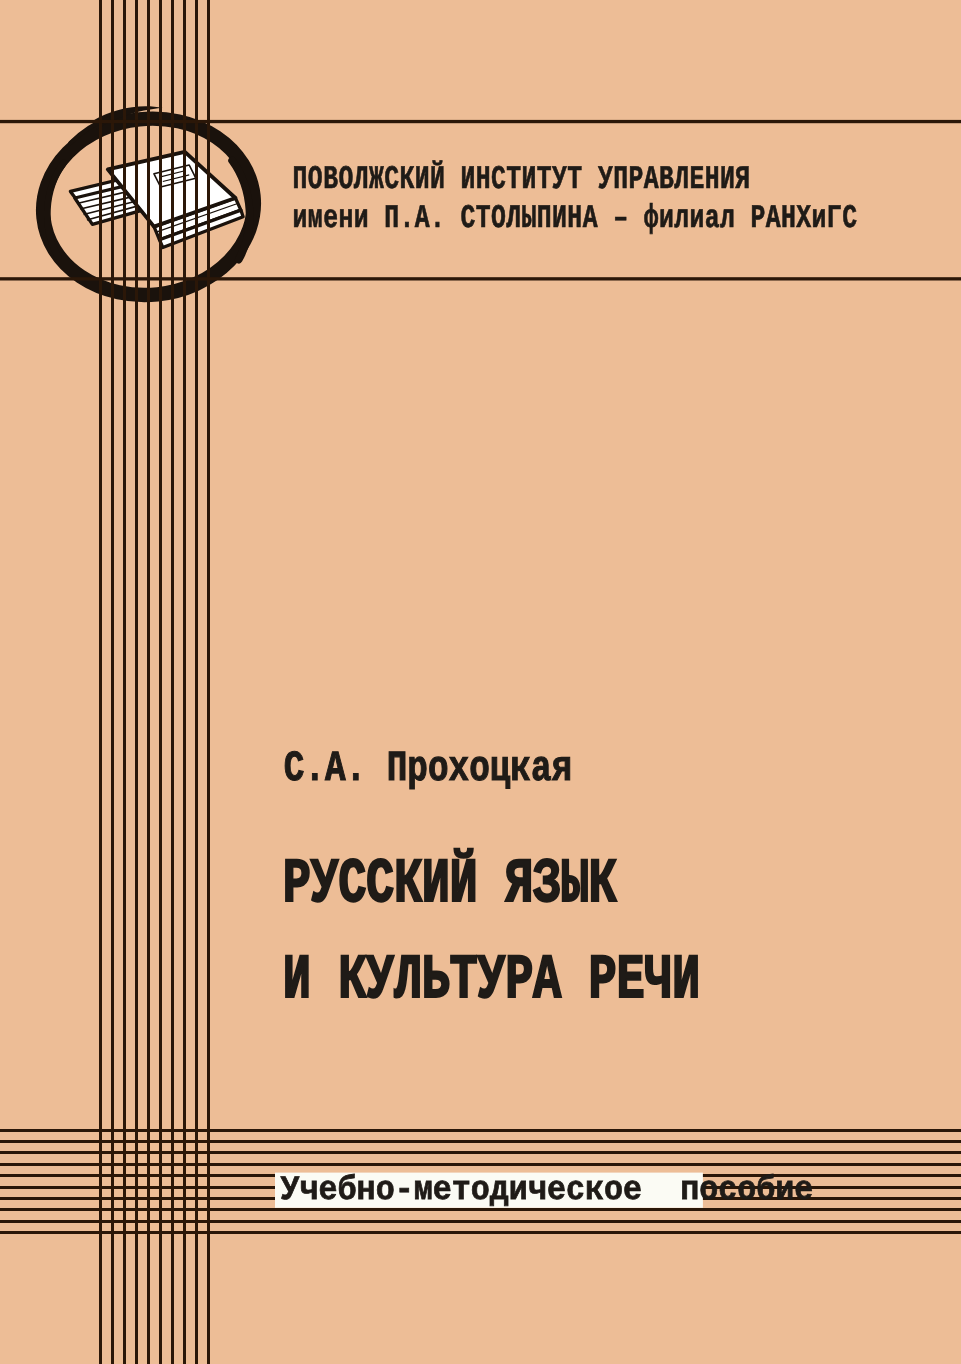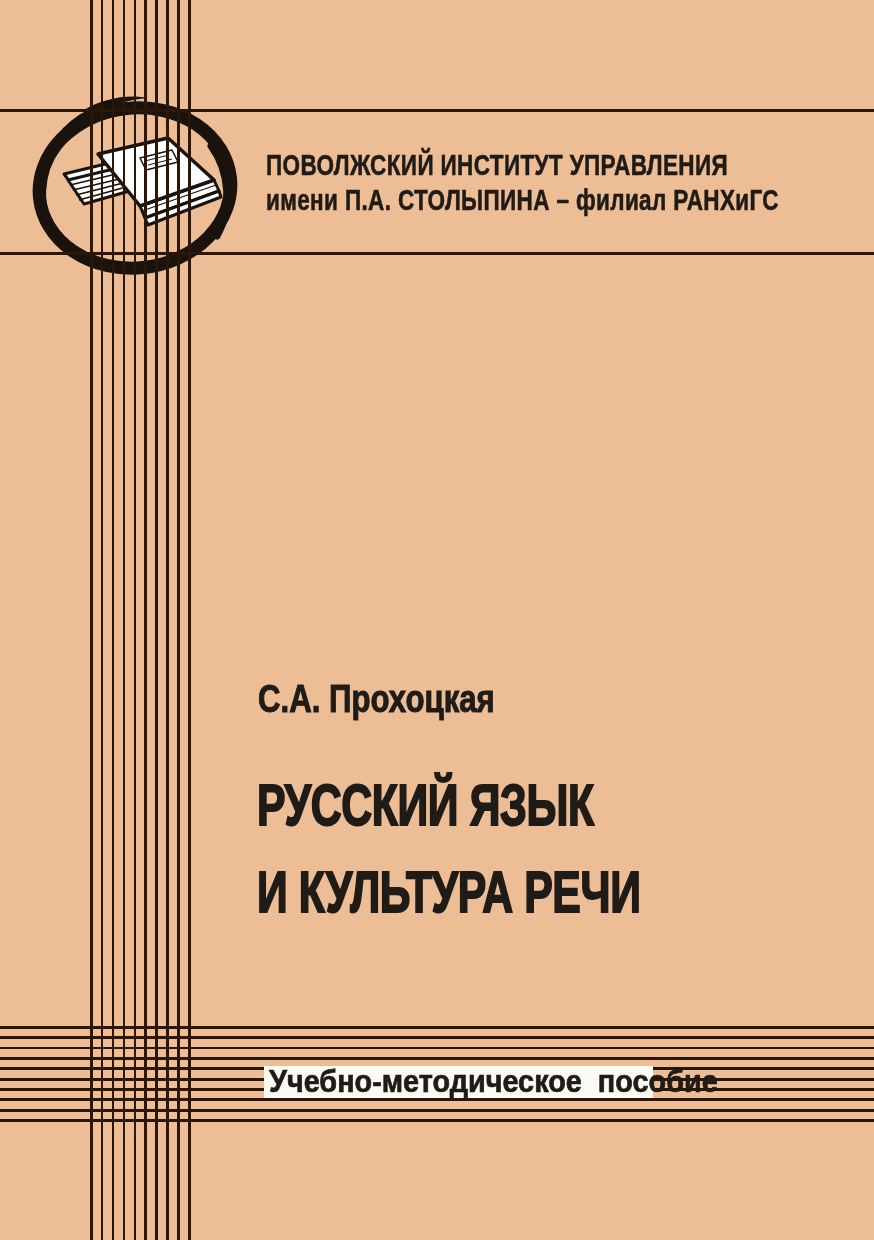--- a/index.html
+++ b/index.html
@@ -1,19 +1,19 @@
 <!DOCTYPE html>
 <html style="--background: #edbd96; --line: #2b1708; --text: #1f1b17; --band_background: #fbfbf4; --logo_ink: #1a120c; --book_paper: #ffffff;"><head>
 <meta charset="utf-8">
 <style>
   html,body{margin:0;padding:0;}
   body{width:874px;height:1240px;overflow:hidden;font-family:"Liberation Sans",sans-serif;}
   .cover{
     position:relative;width:874px;height:1240px;
-    background:var(--background,#edbd96);overflow:hidden;
+    background:var(--background,#edbd96);overflow:hidden;font-family:Liberation Mono, monospace;
   }
   
   .vlines{
     position:absolute;left:90px;top:0;width:104px;height:1240px;z-index:2;
     background:repeating-linear-gradient(90deg,
       var(--line,#2b1708) 0px, var(--line,#2b1708) 2.6px,
       transparent 2.6px, transparent 10.9px);
   }
   .hrule{position:absolute;left:0;width:874px;height:3px;background:var(--line,#2b1708);z-index:2;}
   .hrule.one{top:109px;}
@@ -37,21 +37,21 @@
     left:258px;top:677px;font-size:39px;font-weight:bold;
     transform:scaleX(.8);transform-origin:0 0;
     -webkit-text-stroke:1px var(--text,#1f1b17);
   }
   .booktitle{
     left:257px;top:762px;font-size:57px;line-height:87px;font-weight:bold;
     letter-spacing:-.5px;transform:scaleX(.75);transform-origin:0 0;
     -webkit-text-stroke:1.9px var(--text,#1f1b17);
   }
   .band{
-    position:absolute;left:264px;top:1066px;width:389px;height:32px;z-index:4;
+    position:absolute;left:250px;top:1066px;width:389px;height:32px;z-index:4;
     background:var(--band_background,#fbfbf4);
     display:flex;align-items:center;padding-left:5px;box-sizing:border-box;
   }
   .band-text{
     font-size:31px;font-weight:bold;color:var(--text,#1f1b17);
     white-space:pre;transform:scaleX(.93);transform-origin:0 50%;
     -webkit-text-stroke:.7px var(--text,#1f1b17);
   }
 </style>
 </head>

